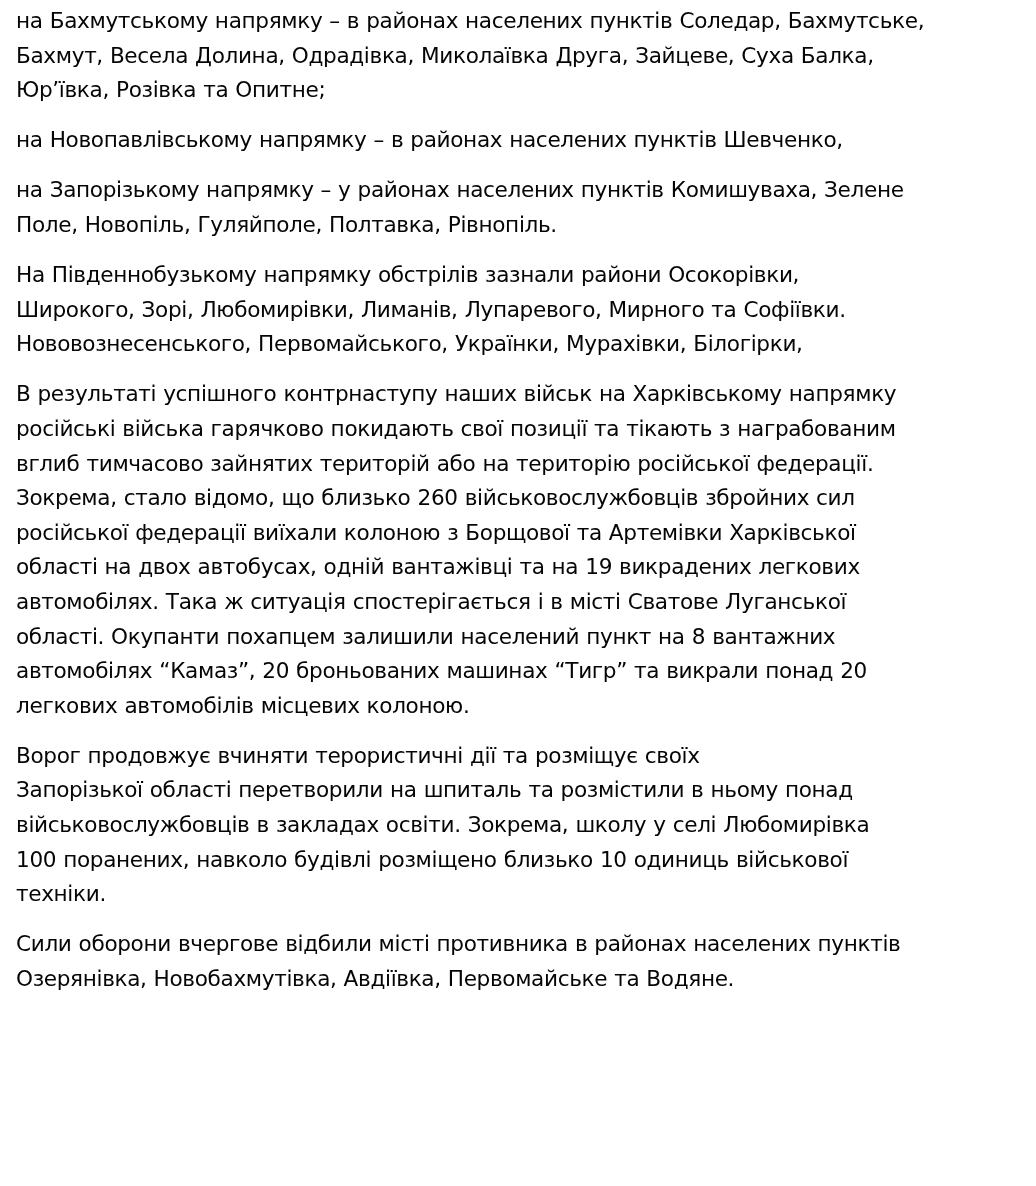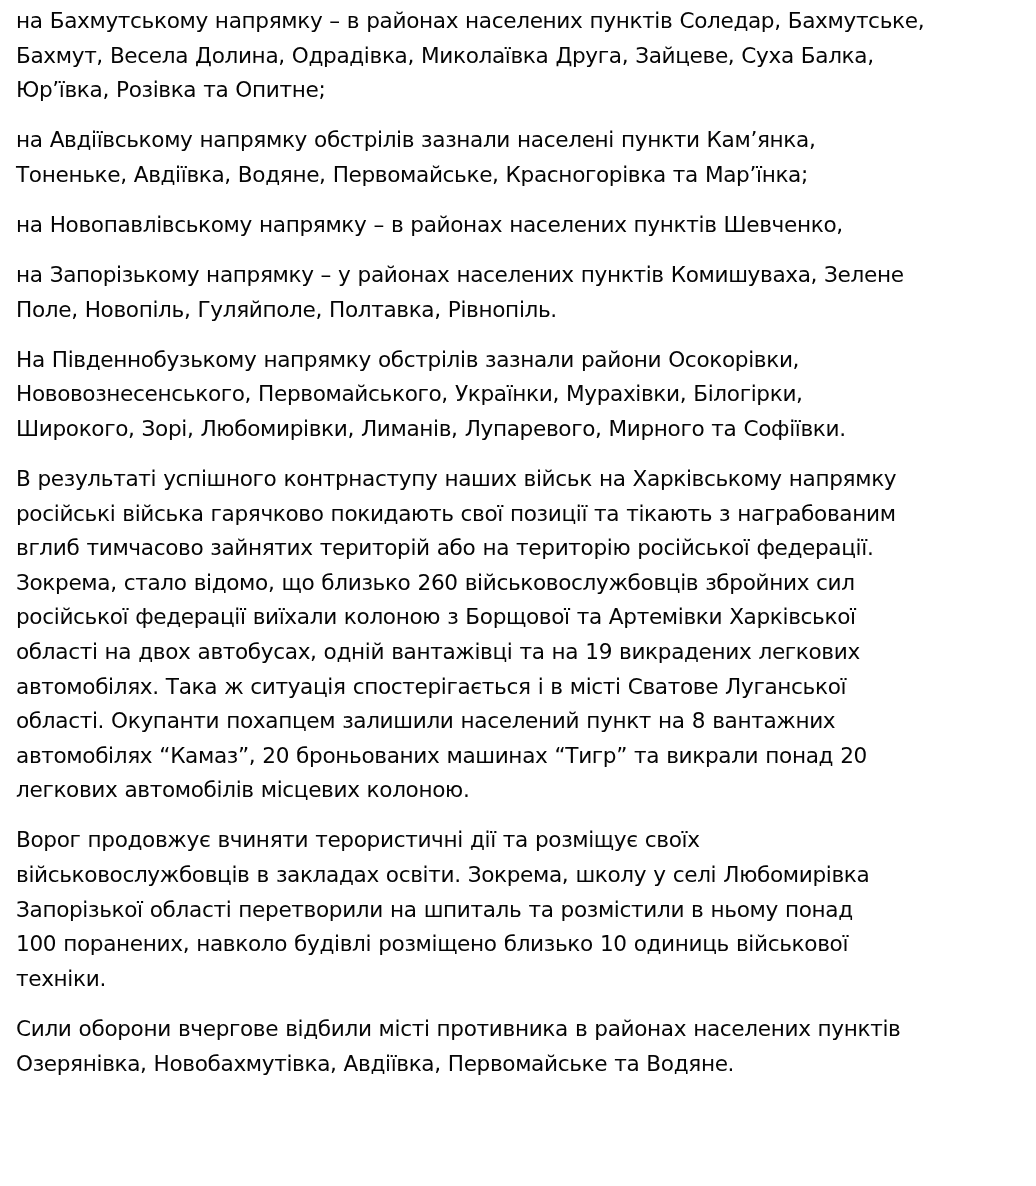--- a/index.html
+++ b/index.html
@@ -33,57 +33,53 @@
 <body>
 
 <div class="doc">
 
   <p class="para">
     <span class="line">на Бахмутському напрямку – в районах населених пунктів Соледар, Бахмутське,</span>
     <span class="line">Бахмут, Весела Долина, Одрадівка, Миколаївка Друга, Зайцеве, Суха Балка,</span>
     <span class="line">Юр’ївка, Розівка та Опитне;</span>
   </p>
 
-  <p class="para">
-    <span class="line">на Авдіївському напрямку обстрілів зазнали населені пункти Кам’янка,</span>
-    <span class="line">Тоненьке, Авдіївка, Водяне, Первомайське, Красногорівка та Мар’їнка;</span>
-  </p>
 
   <p class="para">
     <span class="line">на Новопавлівському напрямку – в районах населених пунктів Шевченко,</span>
   </p>
 
   <p class="para">
     <span class="line">на Запорізькому напрямку – у районах населених пунктів Комишуваха, Зелене</span>
     <span class="line">Поле, Новопіль, Гуляйполе, Полтавка, Рівнопіль.</span>
   </p>
 
   <p class="para">
     <span class="line">На Південнобузькому напрямку обстрілів зазнали райони Осокорівки,</span>
+    <span class="line">Широкого, Зорі, Любомирівки, Лиманів, Лупаревого, Мирного та Софіївки.</span>
     <span class="line">Нововознесенського, Первомайського, Українки, Мурахівки, Білогірки,</span>
-    <span class="line">Широкого, Зорі, Любомирівки, Лиманів, Лупаревого, Мирного та Софіївки.</span>
   </p>
 
   <p class="para">
     <span class="line">В результаті успішного контрнаступу наших військ на Харківському напрямку</span>
     <span class="line">російські війська гарячково покидають свої позиції та тікають з награбованим</span>
     <span class="line">вглиб тимчасово зайнятих територій або на територію російської федерації.</span>
     <span class="line">Зокрема, стало відомо, що близько 260 військовослужбовців збройних сил</span>
     <span class="line">російської федерації виїхали колоною з Борщової та Артемівки Харківської</span>
     <span class="line">області на двох автобусах, одній вантажівці та на 19 викрадених легкових</span>
     <span class="line">автомобілях. Така ж ситуація спостерігається і в місті Сватове Луганської</span>
     <span class="line">області. Окупанти похапцем залишили населений пункт на 8 вантажних</span>
     <span class="line">автомобілях “Камаз”, 20 броньованих машинах “Тигр” та викрали понад 20</span>
     <span class="line">легкових автомобілів місцевих колоною.</span>
   </p>
 
   <p class="para">
     <span class="line">Ворог продовжує вчиняти терористичні дії та розміщує своїх</span>
+    <span class="line">Запорізької області перетворили на шпиталь та розмістили в ньому понад</span>
     <span class="line">військовослужбовців в закладах освіти. Зокрема, школу у селі Любомирівка</span>
-    <span class="line">Запорізької області перетворили на шпиталь та розмістили в ньому понад</span>
     <span class="line">100 поранених, навколо будівлі розміщено близько 10 одиниць військової</span>
     <span class="line">техніки.</span>
   </p>
 
   <p class="para">
     <span class="line">Сили оборони вчергове відбили місті противника в районах населених пунктів</span>
     <span class="line">Озерянівка, Новобахмутівка, Авдіївка, Первомайське та Водяне.</span>
   </p>
 
 </div>

